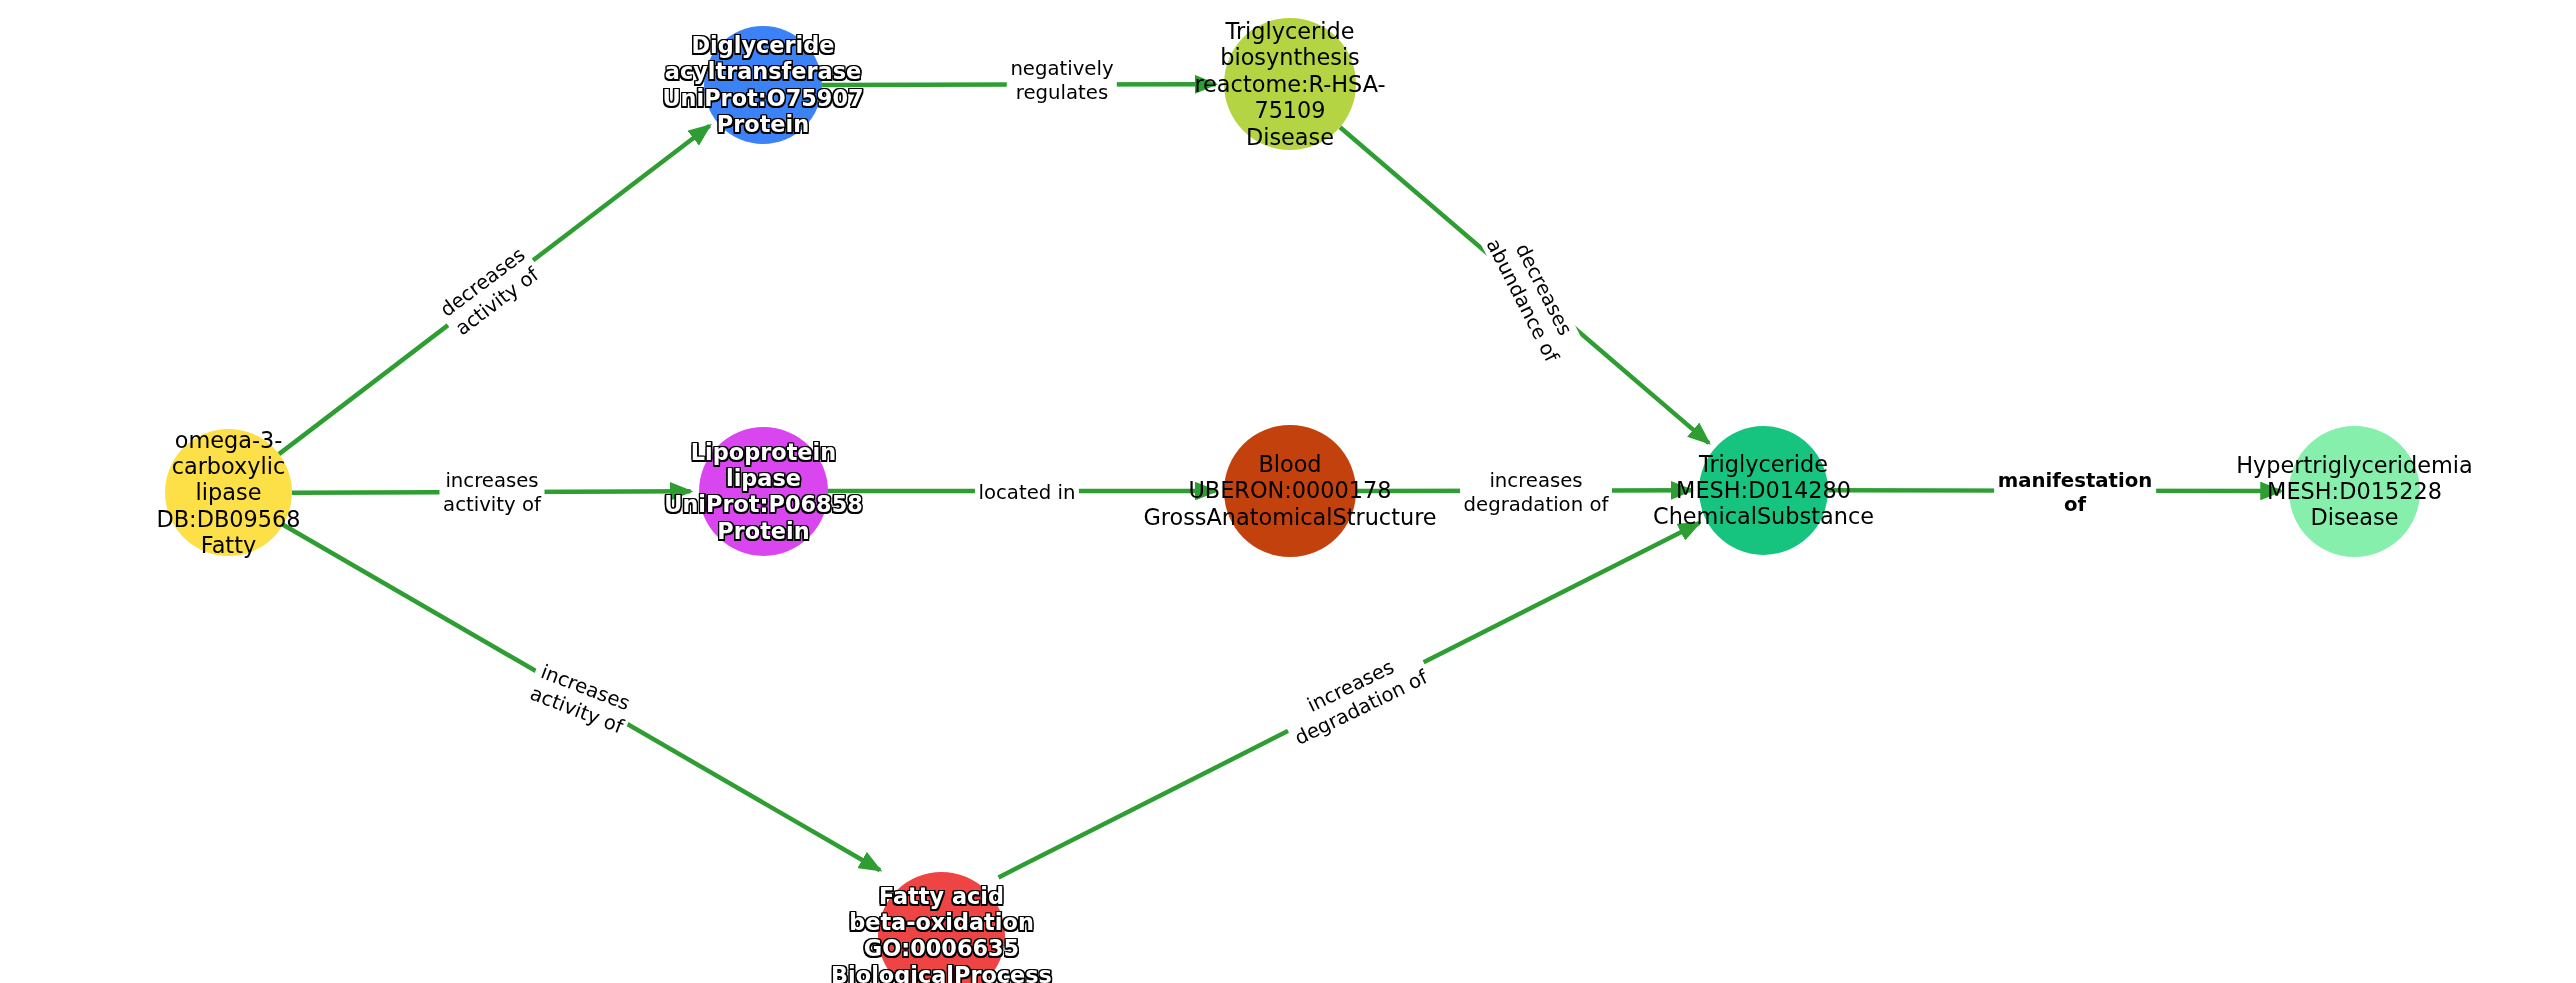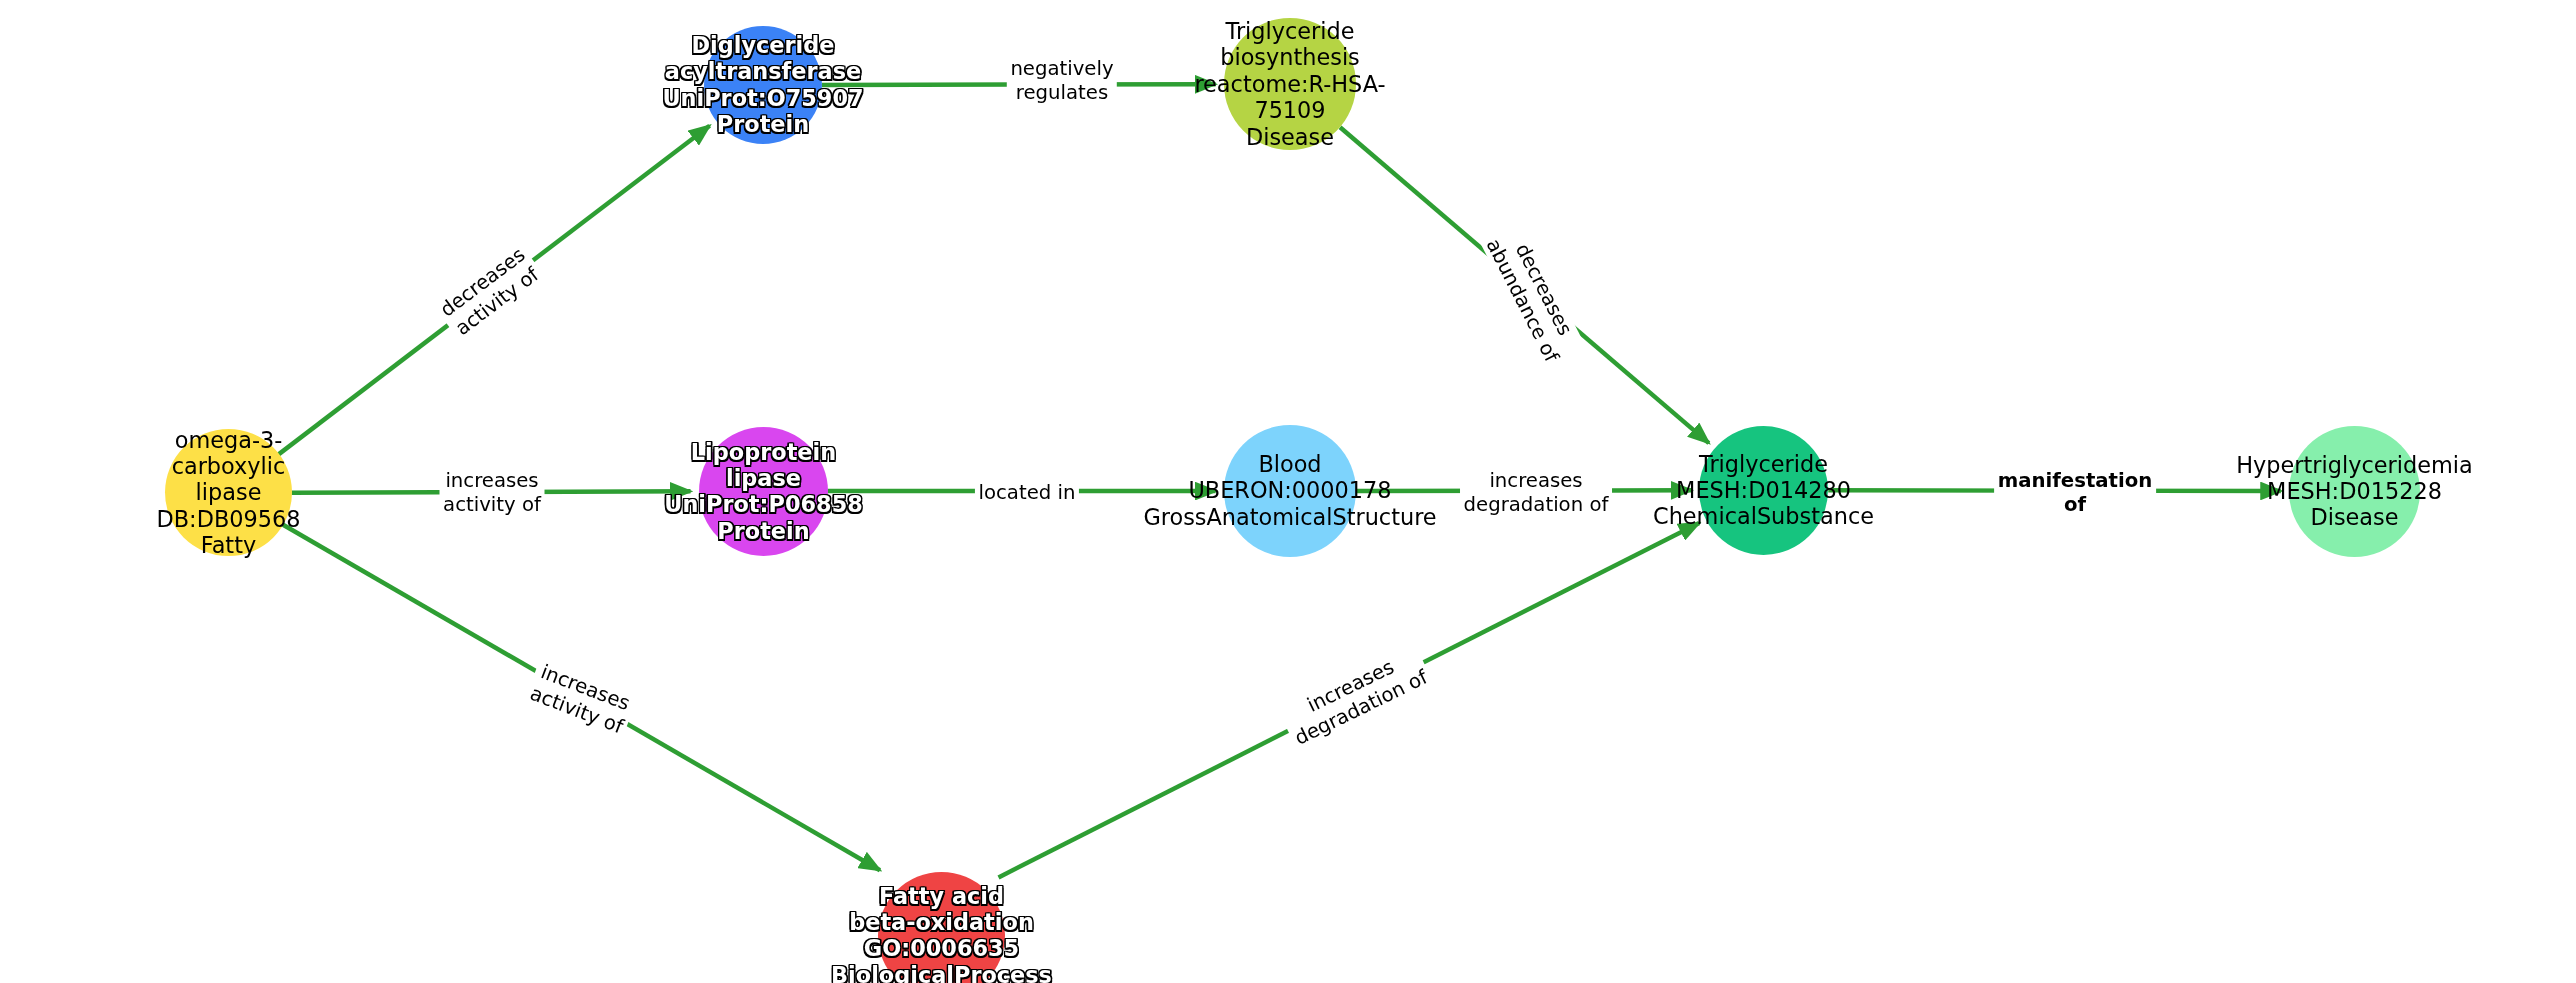--- a/index.html
+++ b/index.html
@@ -119,21 +119,21 @@
         </div>
       </div>
       <div class="node" style="left: 699px; top: 427px; width: 129px; height: 129px; background: #d946ef;">
         <div class="node-label outlined">
           <div>Lipoprotein</div>
           <div>lipase</div>
           <div>UniProt:P06858</div>
           <div>Protein</div>
         </div>
       </div>
-      <div class="node" style="left: 1224px; top: 425px; width: 132px; height: 132px; background: #7dd3fc; text-decoration: underline;">
+      <div class="node" style="left: 1224px; top: 425px; width: 132px; height: 132px; background: #c2410c; text-decoration: underline;">
         <div class="node-label">
           <div>Blood</div>
           <div>UBERON:0000178</div>
           <div>GrossAnatomicalStructure</div>
         </div>
       </div>
       <div class="node" style="left: 1699px; top: 426px; width: 129px; height: 129px; background: rgb(22, 196, 127);">
         <div class="node-label">
           <div>Triglyceride</div>
           <div>MESH:D014280</div>

